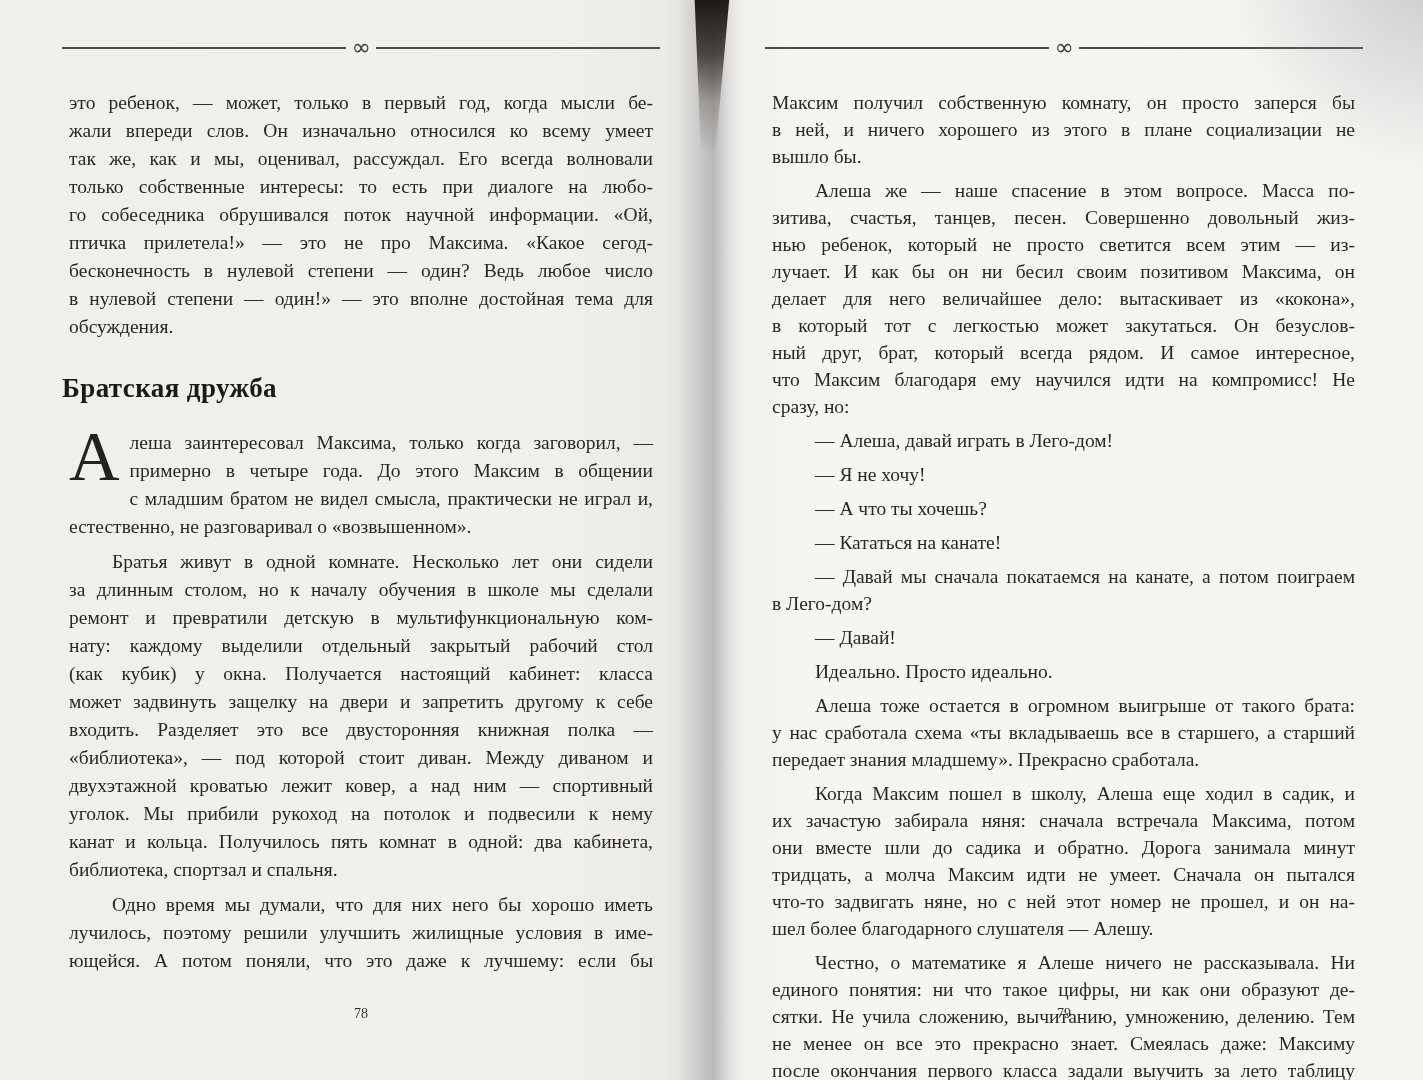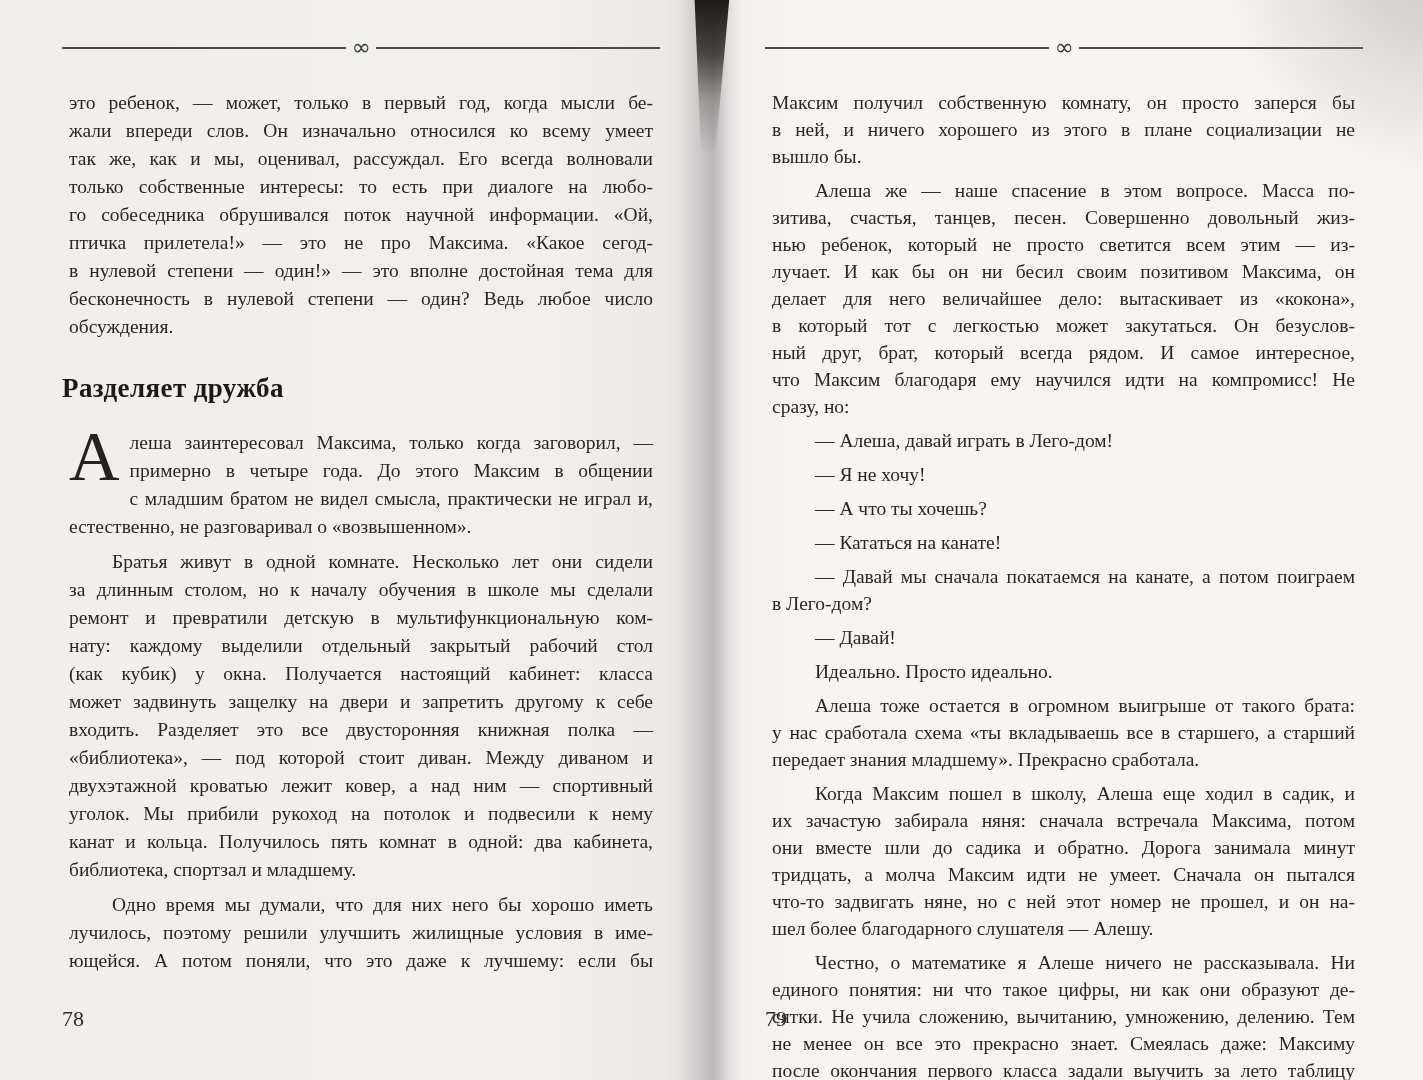--- a/index.html
+++ b/index.html
@@ -62,21 +62,21 @@
     margin:30px 0 24px 0;color:#1c1a17;letter-spacing:0.4px;
     text-align:left;
   }
   .dropcap{
     float:left;
     font-size:70px;line-height:50px;height:54px;
     padding:3px 10px 0 0;
     color:#24221f;
   }
   .page-number{
-    position:absolute;top:1006px;text-align:left;font-size:22px;color:#2f2d29;
+    position:absolute;top:1006px;text-align:center;font-size:14px;color:#2f2d29;
   }
   .page-left .page-number{left:62px;width:598px;}
   .page-right .page-number{left:59px;width:598px;}
 </style>
 </head>
 <body>
 
 <div class="spread">
 
   <div class="page page-left">
@@ -86,45 +86,45 @@
       <span class="rule-line"></span>
     </div>
     <div class="content">
         <div class="para">
           <div class="line">это ребенок, — может, только в первый год, когда мысли бе-</div>
           <div class="line">жали впереди слов. Он изначально относился ко всему умеет</div>
           <div class="line">так же, как и мы, оценивал, рассуждал. Его всегда волновали</div>
           <div class="line">только собственные интересы: то есть при диалоге на любо-</div>
           <div class="line">го собеседника обрушивался поток научной информации. «Ой,</div>
           <div class="line">птичка прилетела!» — это не про Максима. «Какое сегод-</div>
+          <div class="line">бесконечность в нулевой степени — один? Ведь любое число</div>
           <div class="line">в нулевой степени — один!» — это вполне достойная тема для</div>
-          <div class="line">бесконечность в нулевой степени — один? Ведь любое число</div>
           <div class="line end">обсуждения.</div>
         </div>
-        <div class="heading">Разделяет дружба</div>
+        <div class="heading">Братская дружба</div>
         <div class="para">
           <span class="dropcap">А</span>
           <div class="line">леша заинтересовал Максима, только когда заговорил, —</div>
           <div class="line">примерно в четыре года. До этого Максим в общении</div>
           <div class="line">с младшим братом не видел смысла, практически не играл и,</div>
           <div class="line end">естественно, не разговаривал о «возвышенном».</div>
         </div>
         <div class="para">
           <div class="line indent">Братья живут в одной комнате. Несколько лет они сидели</div>
           <div class="line">за длинным столом, но к началу обучения в школе мы сделали</div>
           <div class="line">ремонт и превратили детскую в мультифункциональную ком-</div>
           <div class="line">нату: каждому выделили отдельный закрытый рабочий стол</div>
           <div class="line">(как кубик) у окна. Получается настоящий кабинет: класса</div>
           <div class="line">может задвинуть защелку на двери и запретить другому к себе</div>
           <div class="line">входить. Разделяет это все двусторонняя книжная полка —</div>
           <div class="line">«библиотека», — под которой стоит диван. Между диваном и</div>
           <div class="line">двухэтажной кроватью лежит ковер, а над ним — спортивный</div>
           <div class="line">уголок. Мы прибили рукоход на потолок и подвесили к нему</div>
           <div class="line">канат и кольца. Получилось пять комнат в одной: два кабинета,</div>
-          <div class="line end">библиотека, спортзал и младшему.</div>
+          <div class="line end">библиотека, спортзал и спальня.</div>
         </div>
         <div class="para">
           <div class="line indent">Одно время мы думали, что для них него бы хорошо иметь</div>
           <div class="line">лучилось, поэтому решили улучшить жилищные условия в име-</div>
           <div class="line">ющейся. А потом поняли, что это даже к лучшему: если бы</div>
         </div>
       </div>
     <div class="page-number">78</div>
   </div>
 

